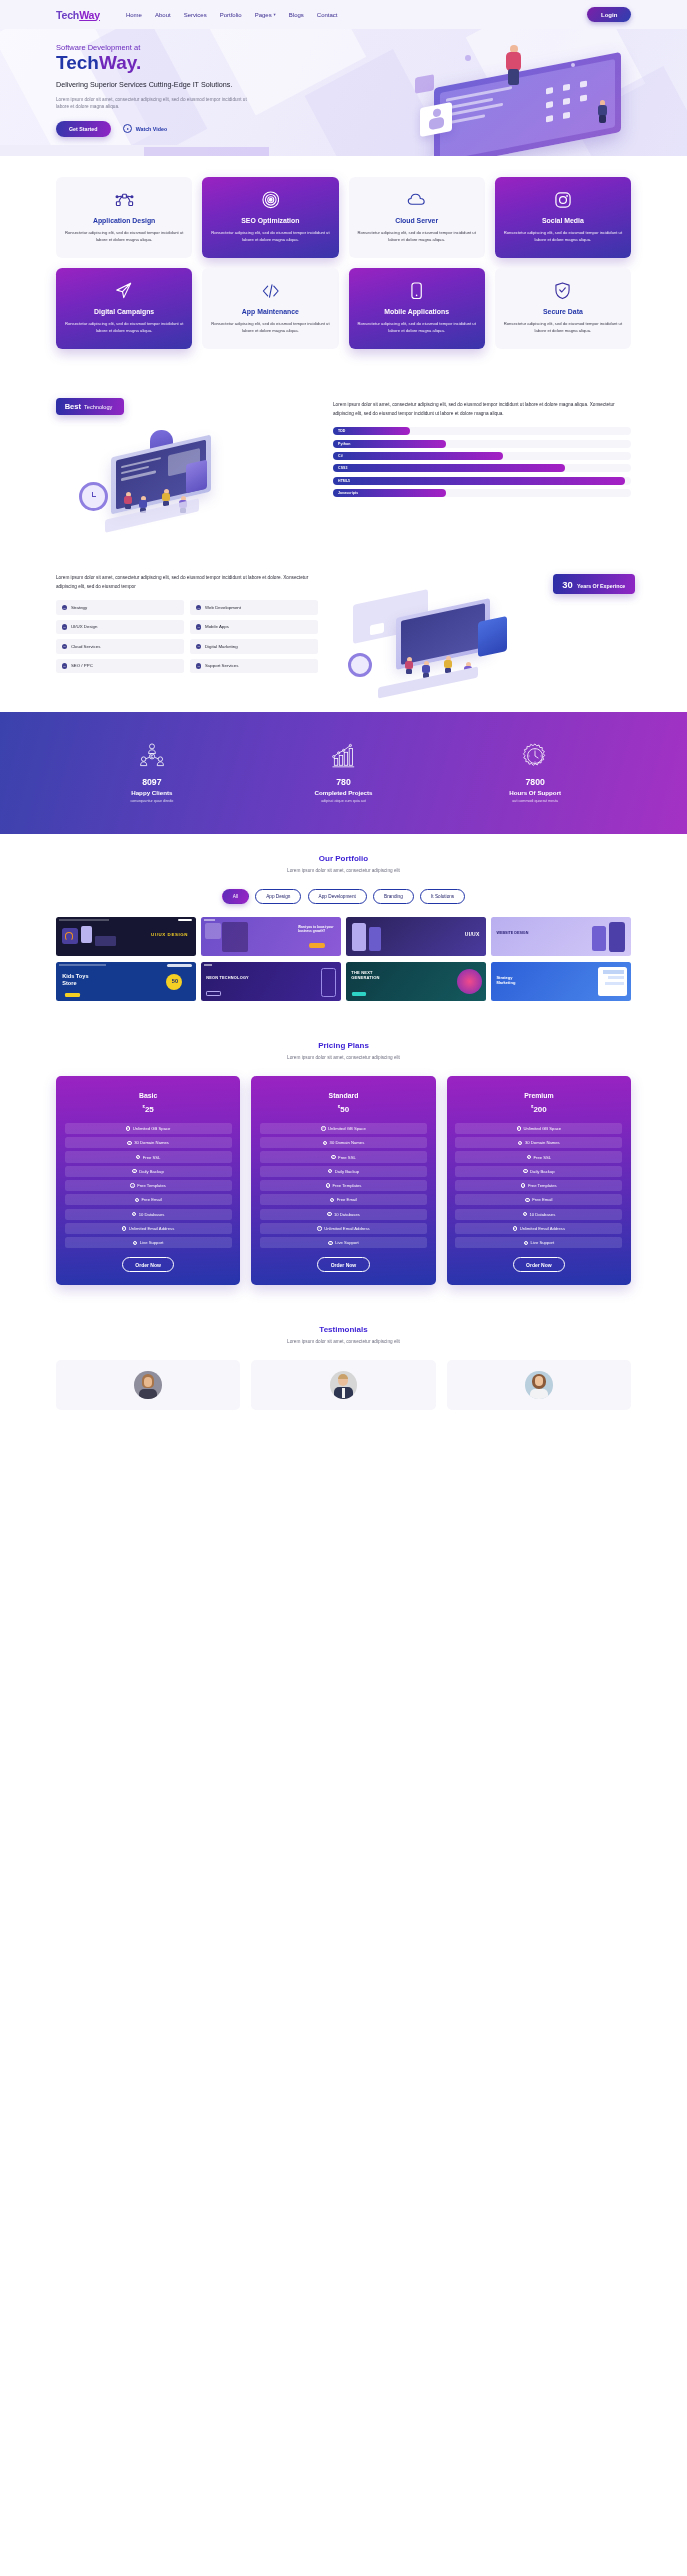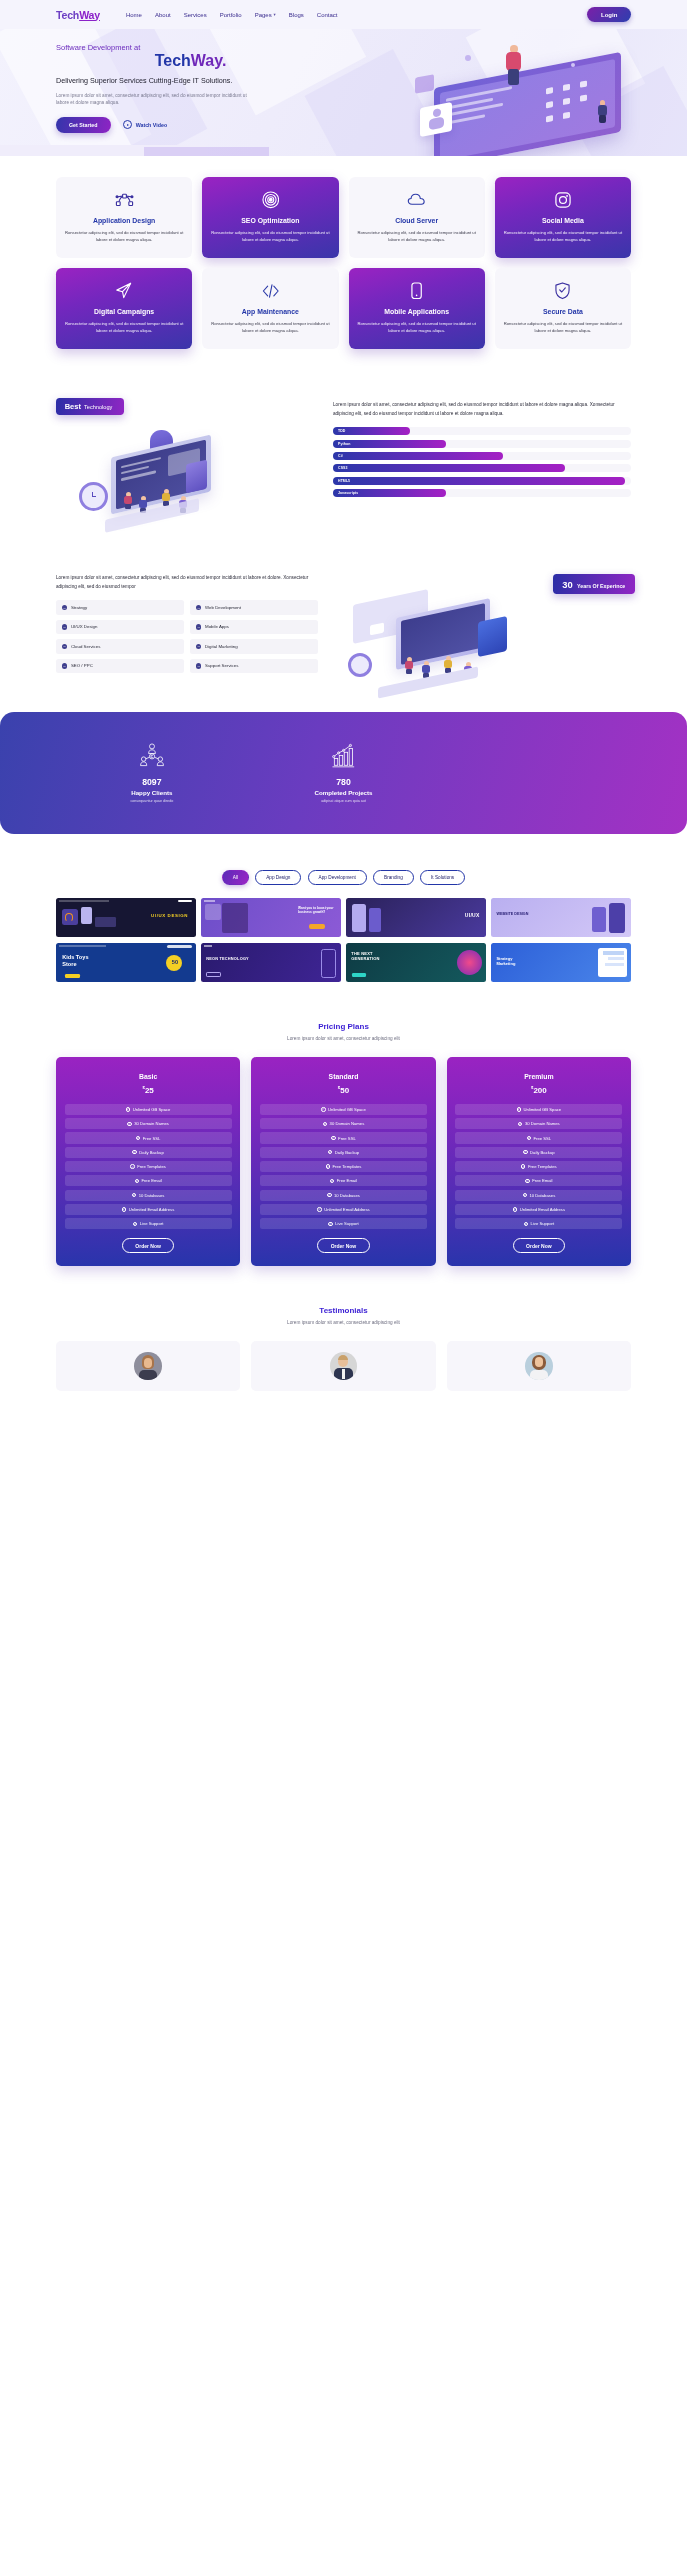--- a/index.html
+++ b/index.html
@@ -39,21 +39,21 @@
   
   .hero {
     height:127px; position:relative; overflow:hidden;
     background:linear-gradient(115deg,#f3f2fd 0%,#eeecfb 42%,#e9e7fa 75%,#efeefc 100%);
   }
   .hero .deco { position:absolute; background:rgba(255,255,255,.5); transform:rotate(-28deg); }
   .hero .deco2 { position:absolute; background:rgba(214,210,246,.35); transform:rotate(-28deg); }
   .hero-inner { width:575px; margin:0 auto; position:relative; height:100%; }
   .hero-copy { position:absolute; left:0; top:13.7px; width:269px; }
   .hero-kicker { font-size:7.5px; color:#6b2bbd; font-weight:500; }
-  .hero-title { font-size:16px; font-weight:bold; margin-top:0.6px;text-align:center; }
+  .hero-title { font-size:19px; font-weight:bold; margin-top:0.6px; }
   .hero-title .a { color:#2336a8; }
   .hero-title .b { color:#6f28b9; }
   .hero-sub { font-size:7.2px; color:#1d1d2b; margin-top:6.2px; line-height:1.42; width:206px; }
   .hero-desc { font-size:4.7px; color:#7b7b91; margin-top:5px; line-height:1.6; width:200px; }
   .hero-actions { display:flex; align-items:center; gap:12px; margin-top:10px; }
   .btn-started {
     background:linear-gradient(100deg,#3435ab 0%,#8e24c4 100%);
     color:#fff; border:none; border-radius:10px; padding:5px 13px;
     font-size:5.3px; font-weight:bold; cursor:pointer;
     box-shadow:0 2.5px 6.9px rgba(80,40,170,.3);
@@ -193,21 +193,20 @@
     box-shadow:0 3.1px 8.7px rgba(80,40,170,.3); z-index:3;
   }
   .exp-num { font-size:9.4px; font-weight:bold; }
   .exp-label { font-size:5.3px; font-weight:600; }
   .why-art { position:absolute; inset:17.5px 0 0 0; }
 
   
   .stats {
     background:linear-gradient(105deg,#3a42ad 0%,#6a3cc0 45%,#a431c4 100%);
     padding:29px 7px 31px;
-    border-radius:14px;
   }
   .stats-grid { display:grid; grid-template-columns:repeat(3,1fr); text-align:center; }
   .stat-icon { height:29px; display:flex; align-items:center; justify-content:center; margin-bottom:6.2px; }
   .stat-num { font-size:8.7px; font-weight:bold; color:#fff; }
   .stat-label { font-size:6.2px; font-weight:bold; color:#fff; margin-top:2.5px; }
   .stat-note { font-size:3.7px; color:rgba(255,255,255,.78); margin-top:3.1px; }
 
   
   .portfolio { padding:20px 0 21px; }
   .filters { display:flex; justify-content:center; gap:6.2px; margin-top:16px; }
@@ -666,27 +665,44 @@
                 <circle cx="14" cy="16" r="1.8"></circle>
                 <circle cx="22" cy="12" r="1.8"></circle>
                 <circle cx="33" cy="4" r="1.8"></circle>
             </svg>
           </div>
           <div class="stat-num">780</div>
           <div class="stat-label">Completed Projects</div>
           <div class="stat-note">adipisci atque cum quia aut</div>
         </div>
 
+        <div>
+          <div class="stat-icon">
+            <svg width="26" height="26" viewBox="0 0 42 42" fill="none" stroke="#fff" stroke-width="1.3">
+              <path d="M21 1.5 l2.6 3.1 3.9-1.3 1.2 3.9 4.1 .3 -.4 4.1 3.7 1.9 -2 3.6 2.7 3.1 -3.1 2.7 1.3 3.9 -3.9 1.2 -.3 4.1 -4.1-.4 -1.9 3.7 -3.6-2 -3.1 2.7 -2.7-3.1 -3.9 1.3 -1.2-3.9 -4.1-.3 .4-4.1 -3.7-1.9 2-3.6 -2.7-3.1 3.1-2.7 -1.3-3.9 3.9-1.2 .3-4.1 4.1 .4 1.9-3.7 3.6 2 Z"></path>
+              <circle cx="21" cy="21" r="12"></circle>
+              <path d="M21 13 v8 l5.5 3.5"></path>
+              <path d="M21 10.5 v1.6 M21 29.9 v1.6 M10.5 21 h1.6 M29.9 21 h1.6"></path>
+            </svg>
+          </div>
+          <div class="stat-num">7800</div>
+          <div class="stat-label">Hours Of Support</div>
+          <div class="stat-note">aut commodi quaerat mesta</div>
+        </div>
 
       </div>
     </div>
   </div>
 
   <div class="portfolio">
     <div class="container">
+      <div class="sec-head">
+        <div class="sec-title">Our Portfolio</div>
+        <div class="sec-sub">Lorem ipsum dolor sit amet, consectetur adipiscing elit</div>
+      </div>
       <div class="filters">
         <button class="filter active">All</button>
         <button class="filter">App Design</button>
         <button class="filter">App Development</button>
         <button class="filter">Branding</button>
         <button class="filter">It Solutions</button>
       </div>
 
       <div class="pf-grid">
 

